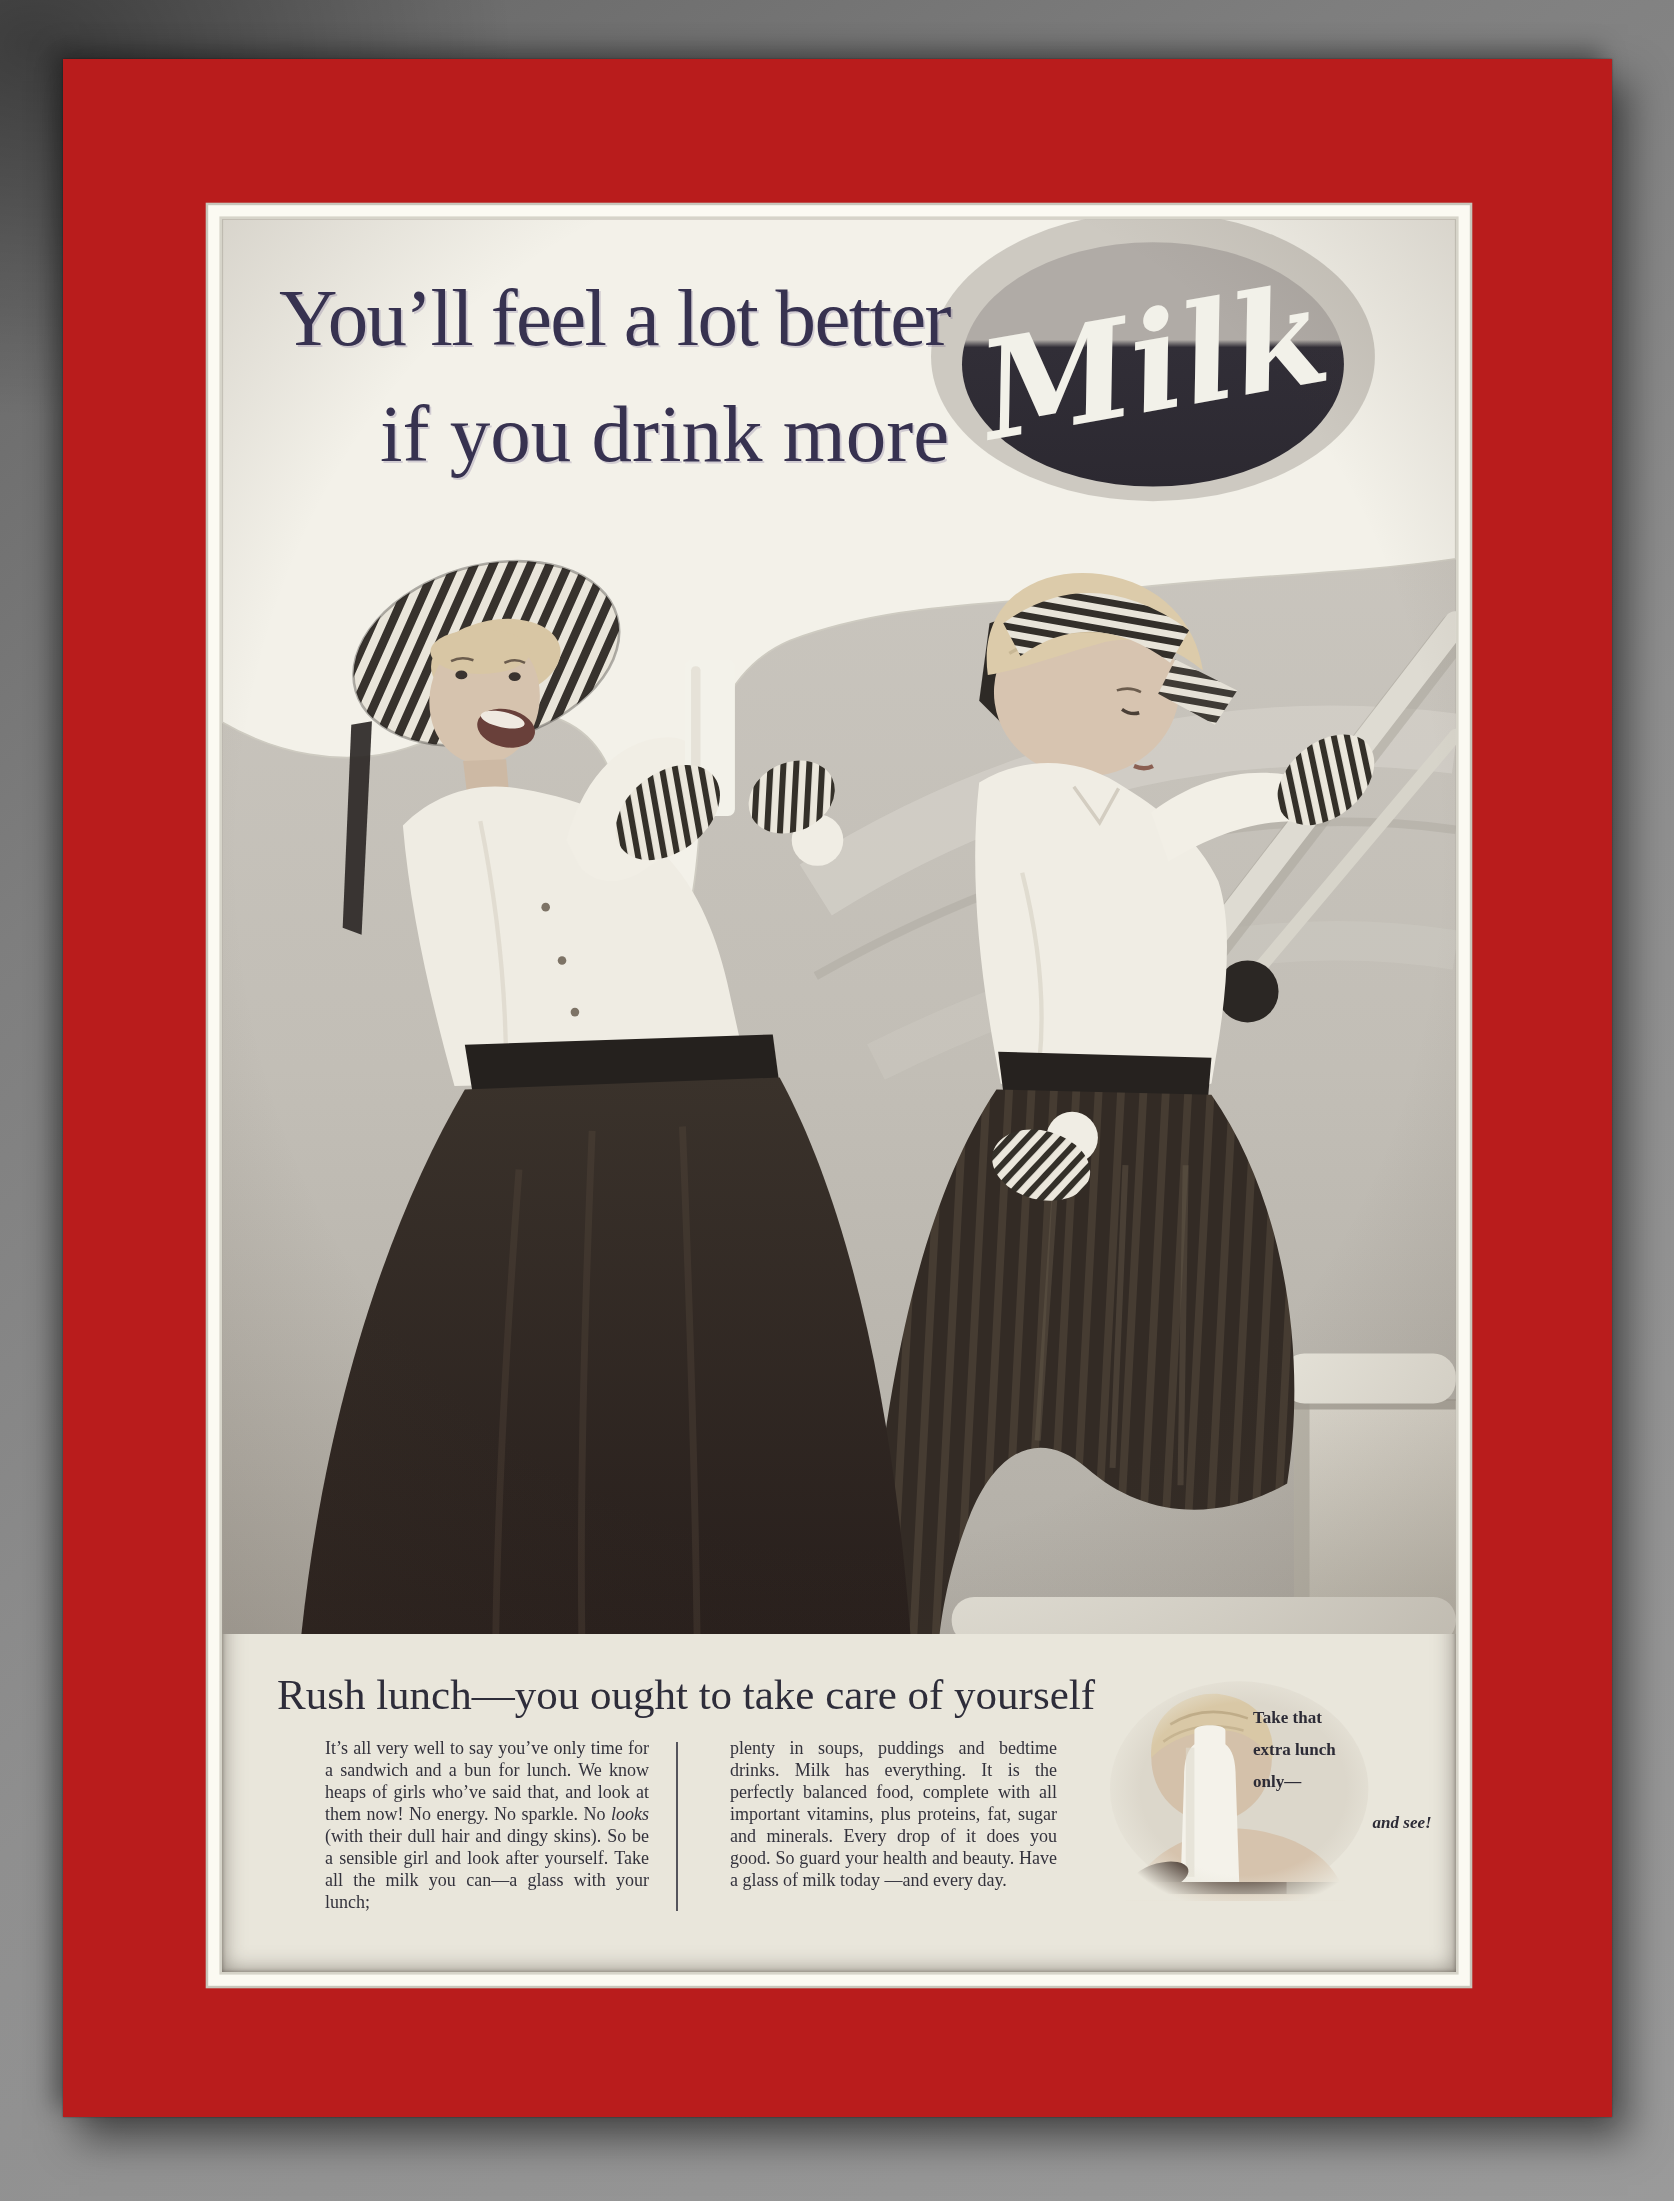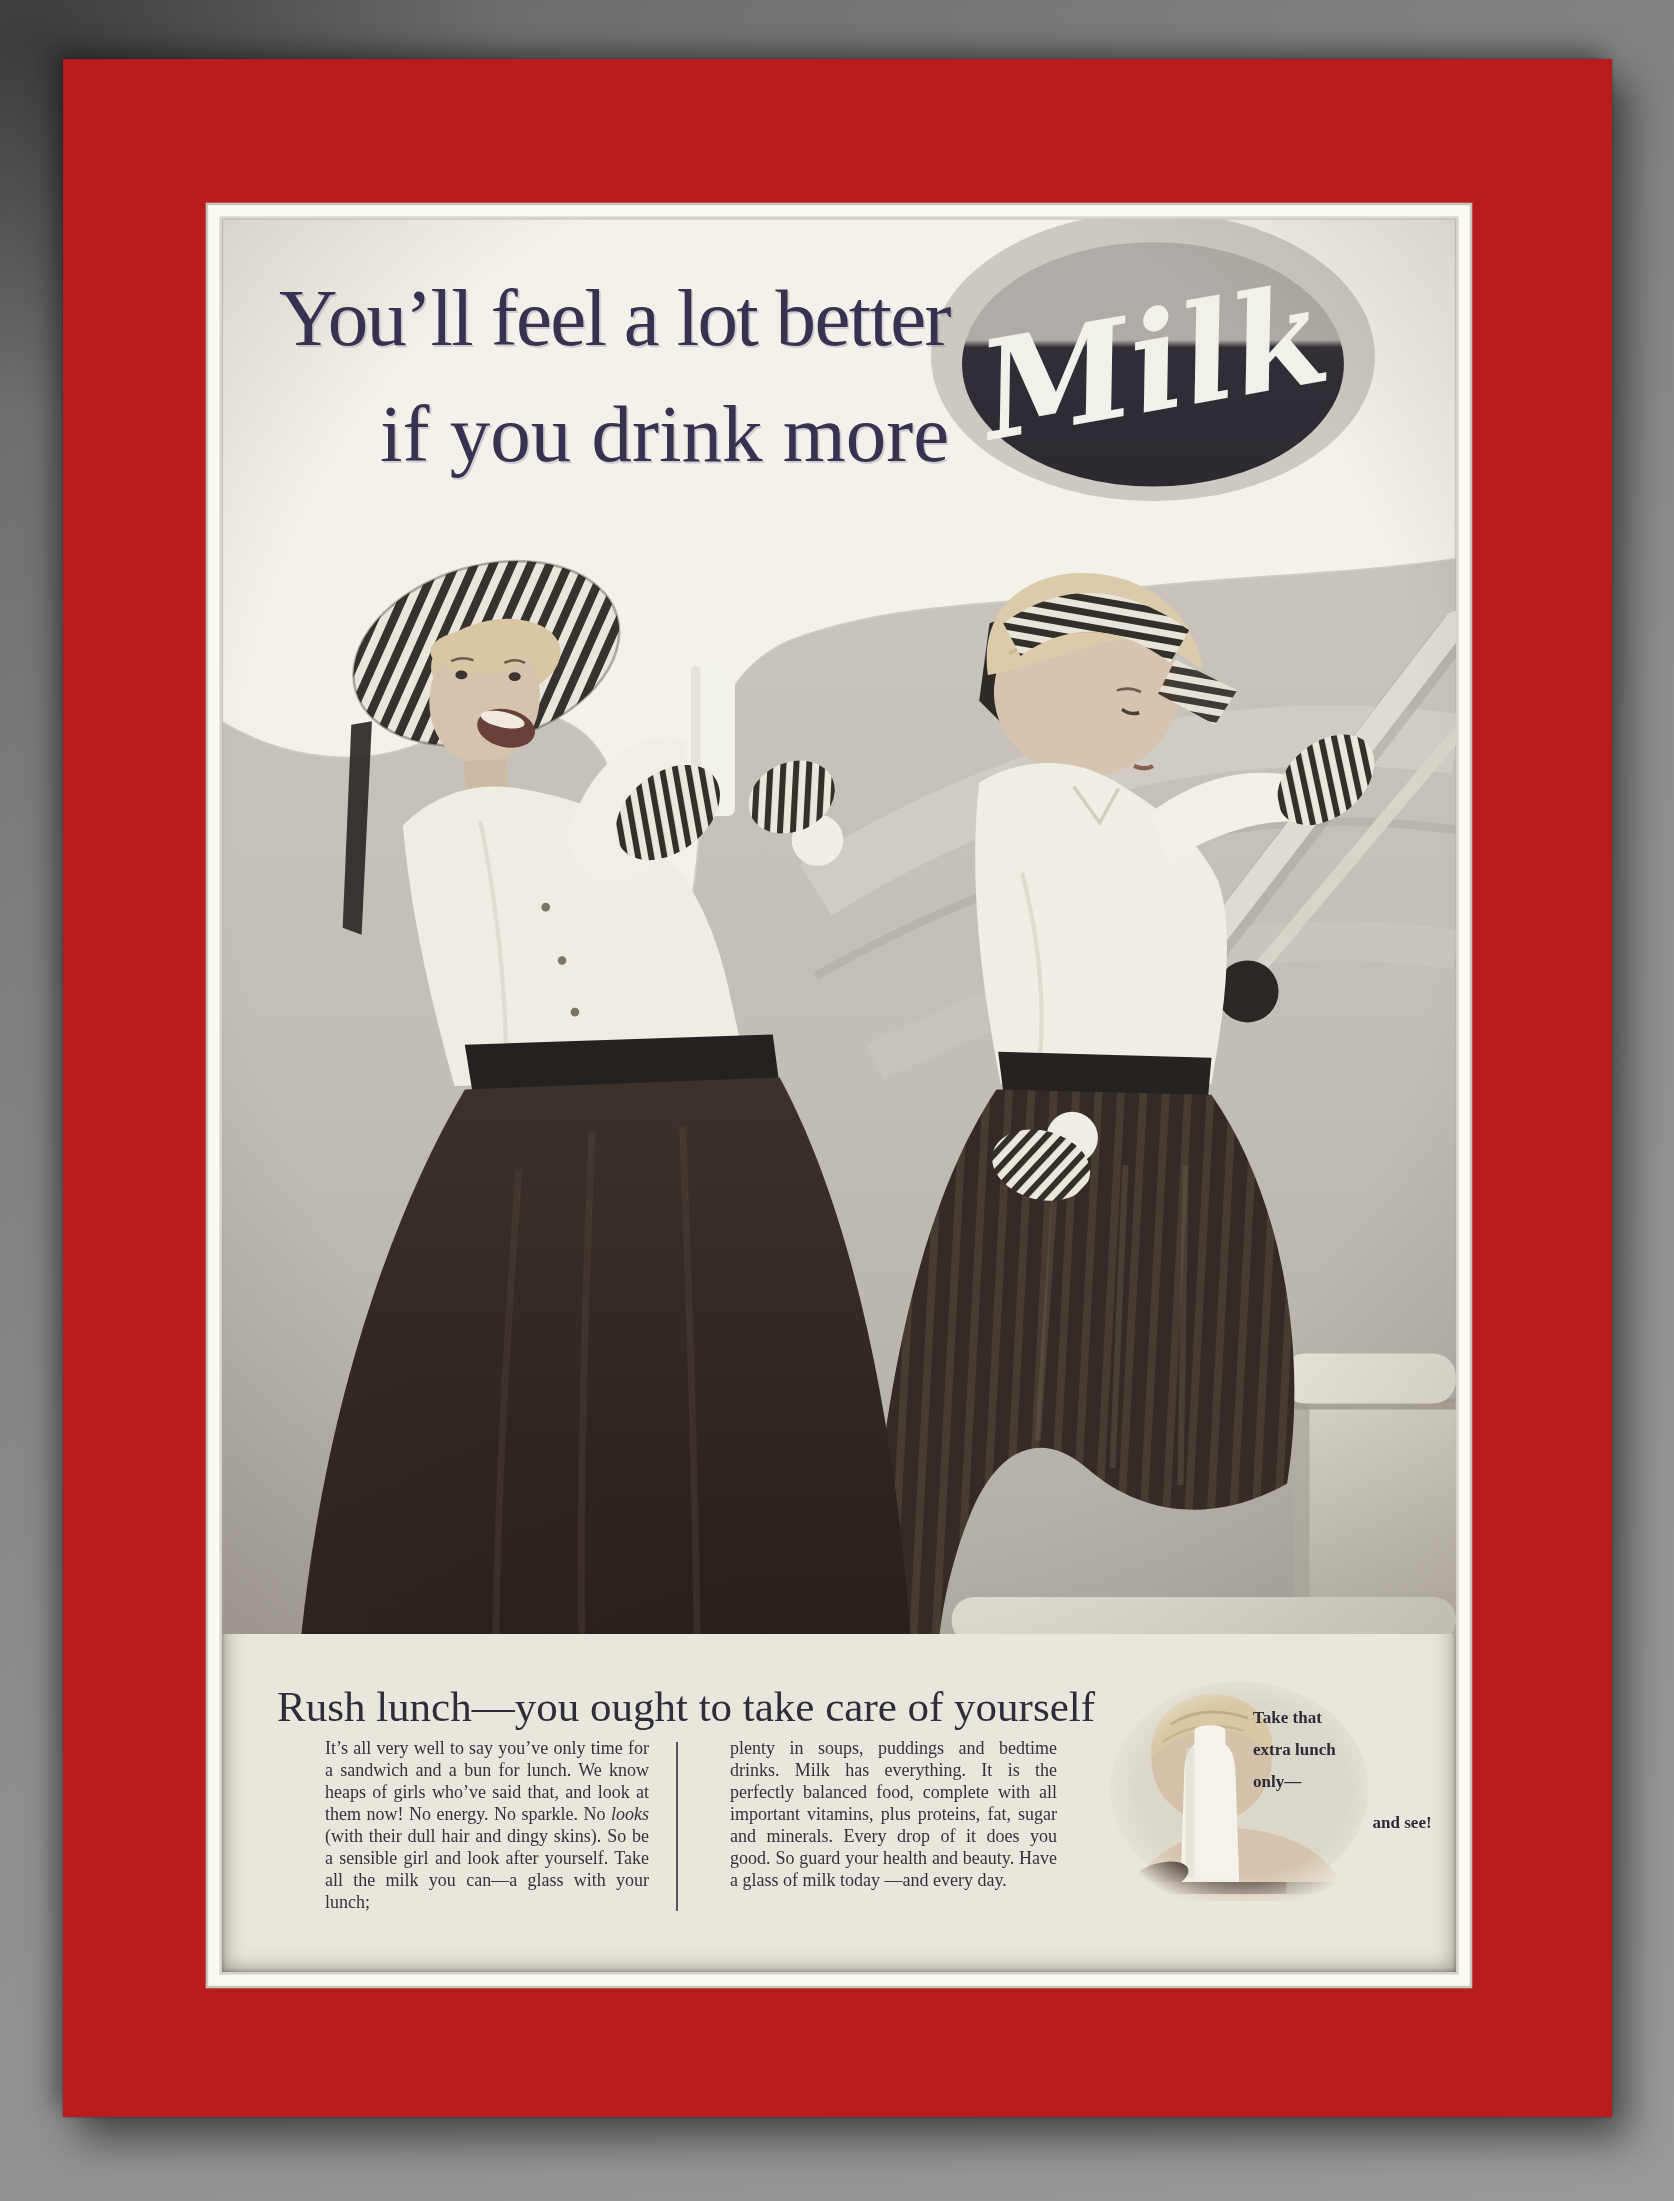--- a/index.html
+++ b/index.html
@@ -34,33 +34,33 @@
   .headline.l2{left:158px;top:169px;letter-spacing:0px;}
   .milk-word{
     position:absolute;left:747px;top:19px;width:370px;height:248px;
     display:flex;align-items:center;justify-content:center;
     transform:rotate(-10deg);
     font-family:"DejaVu Serif",serif;font-style:italic;font-weight:bold;
     font-size:136px;color:#f2f1e9;pointer-events:none;
   }
   .subheadline{
     position:absolute;left:55px;top:1451px;font-size:43px;color:#2e2d3a;
-    white-space:nowrap;letter-spacing:0;margin-top:12px;
+    white-space:nowrap;letter-spacing:0;
   }
   .bodycol{
     position:absolute;top:1518px;width:324px;font-size:18px;line-height:22px;
     text-align:justify;color:#33323c;
   }
   .bodycol.c1{left:103px;}
   .bodycol.c2{left:508px;width:327px;}
   .col-divider{position:absolute;left:454px;top:1523px;width:1.7px;height:169px;background:#55545c;}
   .vignette-svg{position:absolute;left:888px;top:1458px;}
   .slogan{position:absolute;left:1031px;top:1483px;width:182px;color:#2c2b36;
     font-size:17px;font-weight:bold;line-height:32px;}
-  .slogan .l4{text-align:right;padding-right:3.4px;margin-top:8.6px;}
+  .slogan .l4{font-style:italic;text-align:right;padding-right:3.4px;margin-top:8.6px;}
   .watermark{
     position:absolute;left:1112px;top:2113px;z-index:5;
     font-family:"Liberation Sans",sans-serif;font-weight:bold;font-size:40px;
     color:#0c0c0c;white-space:nowrap;
     text-shadow:1.7px 1.7px 0 #cbcbcb,-1.7px -1.7px 0 #cbcbcb,1.7px -1.7px 0 #cbcbcb,-1.7px 1.7px 0 #cbcbcb,0 3.4px 5.2px rgba(0,0,0,.35);
   }
 </style>
 </head>
 <body>
 

